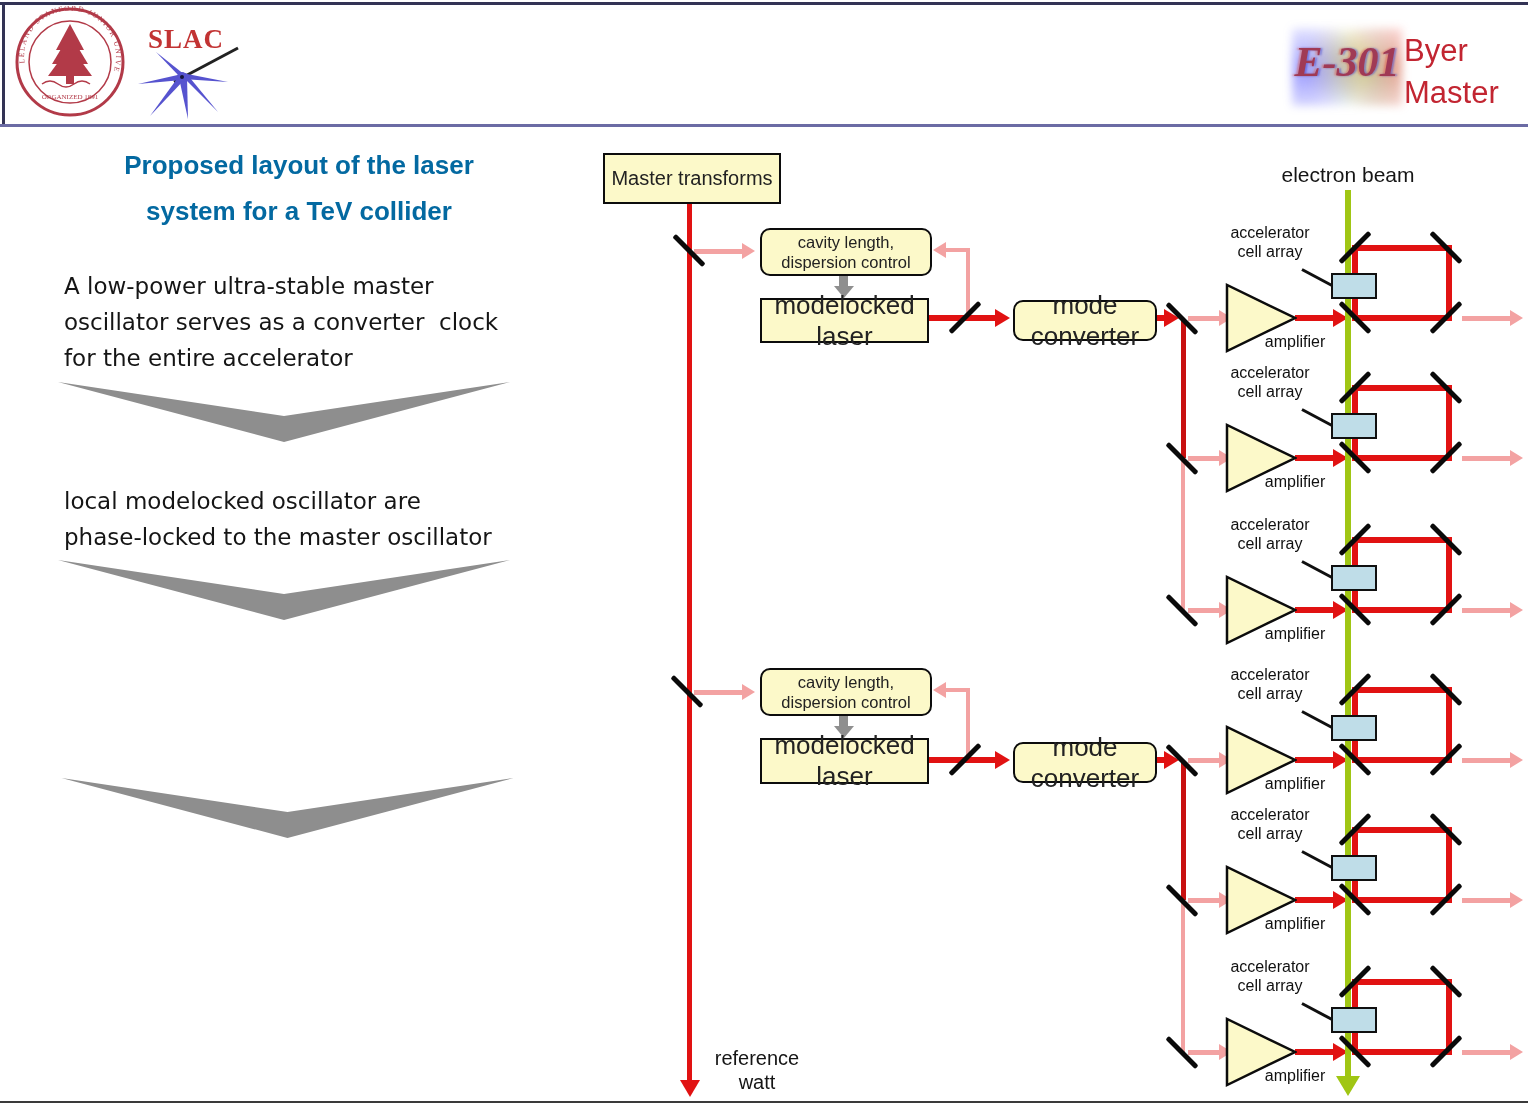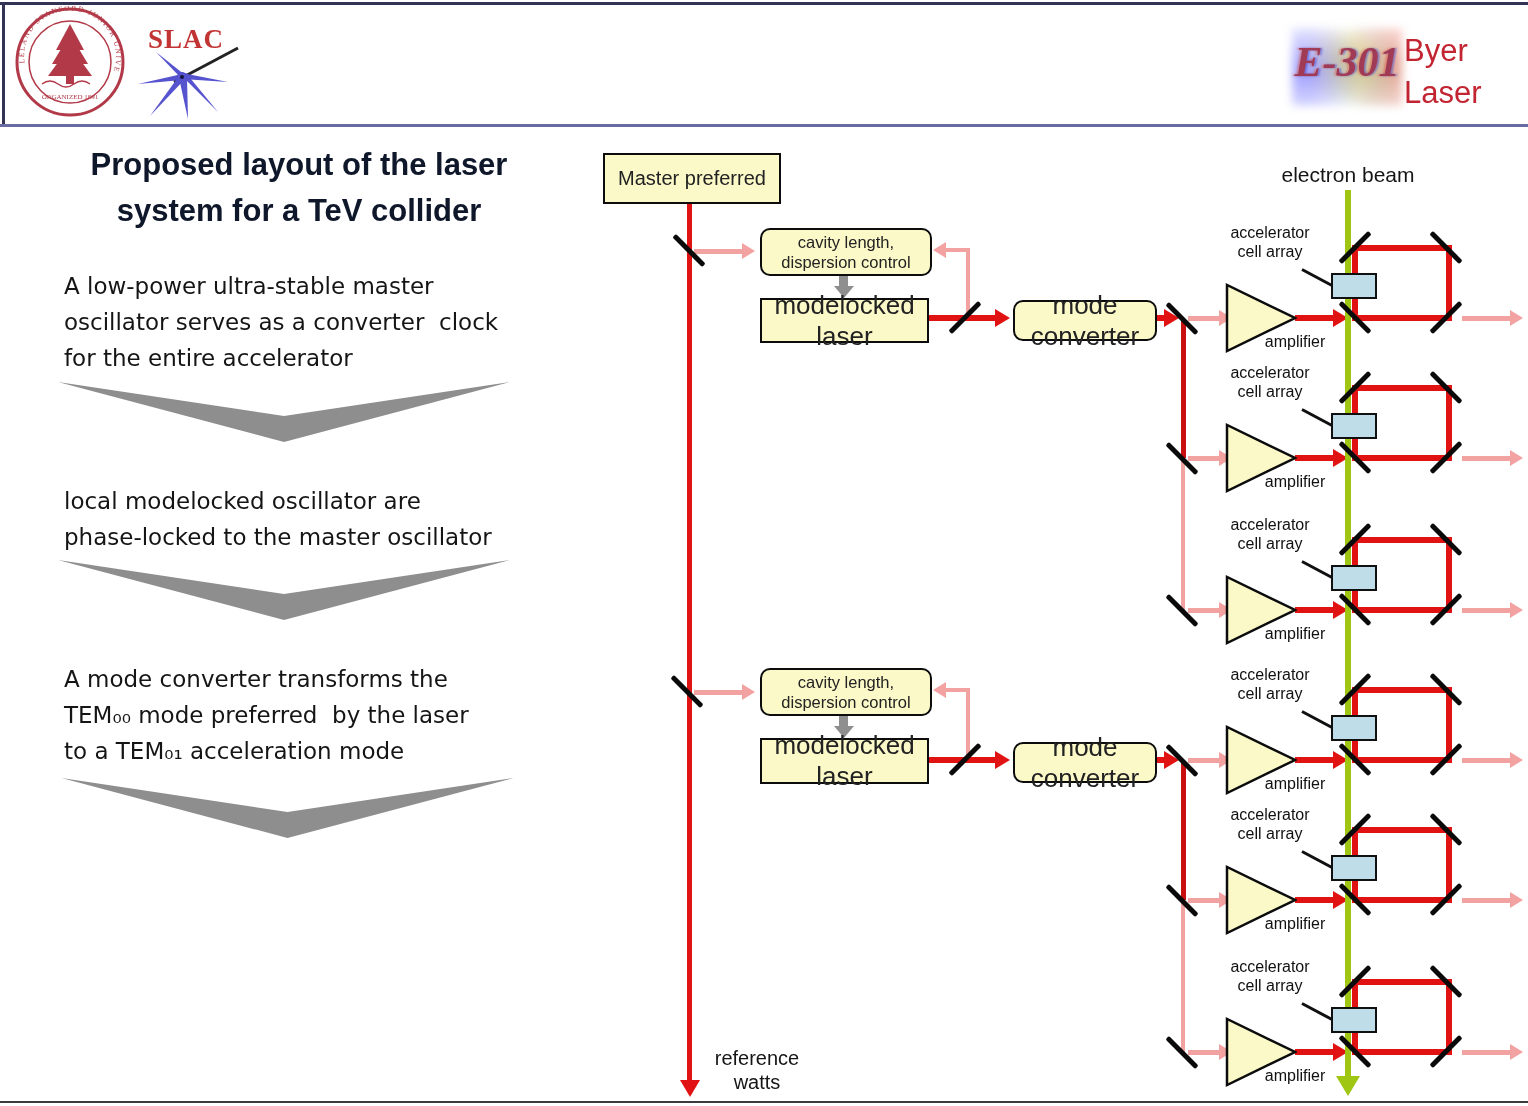--- a/index.html
+++ b/index.html
@@ -35,21 +35,21 @@
       radial-gradient(circle at 45% 45%, rgba(230,210,90,.55), transparent 55%),
       radial-gradient(circle at 70% 55%, rgba(120,200,120,.40), transparent 60%),
       radial-gradient(circle at 92% 50%, rgba(255,70,70,.55), transparent 55%);}
   .e163-text{position:relative;display:block;text-align:center;margin-top:10px;
     font-family:"Liberation Serif",serif;font-style:italic;font-weight:bold;font-size:42px;
     color:#a03a55;text-shadow:2px 0 2px rgba(70,70,200,.55),-2px 0 2px rgba(220,80,60,.45);}
   .byer{position:absolute;left:1404px;top:30px;font-size:31px;line-height:42px;
     color:#c22531;white-space:pre-line;font-weight:500;}
   
   .heading{position:absolute;left:16px;top:142px;width:566px;text-align:center;
-    font-size:31px;line-height:46px;font-weight:bold;color:#0f172a;white-space:pre-line;}
+    font-size:26px;line-height:46px;font-weight:bold;color:#0369a1;white-space:pre-line;}
   .para{position:absolute;left:64px;width:540px;font-family:"DejaVu Sans","Liberation Sans",sans-serif;
     font-size:23px;line-height:36px;color:#151515;white-space:pre-wrap;}
   .chevron{position:absolute;}
   
   .box,.rbox{position:absolute;background:var(--boxyellow);border:2px solid #0c0c0c;
     display:flex;align-items:center;justify-content:center;text-align:center;
     font-size:26px;color:#222;z-index:5;}
   .rbox{border-radius:10px;border-width:2.5px;}
   .box-2line{font-size:16.5px;line-height:20px;white-space:pre-line;}
   .bh{position:absolute;height:5px;z-index:2;}
@@ -120,52 +120,49 @@
     <circle cx="46" cy="31" r="5" fill="#5653cf"></circle>
     <circle cx="46" cy="31" r="2" fill="#16163a"></circle>
   </svg>
 
 
   <div class="e163">
     <div class="e163-bg"></div>
     <span class="e163-text">E-301</span>
   </div>
   <div class="byer">Byer
-Laser</div>
+Master</div>
 
   <div class="heading">Proposed layout of the laser
 system for a TeV collider</div>
 
   <div class="para" style="top:268px">A low-power ultra-stable master
 oscillator serves as a converter  clock
 for the entire accelerator</div>
   <svg class="chevron" style="left:58px;top:380px" width="452" height="64" viewBox="0 0 452 64">
     <polygon points="0,2 226,36 452,2 226,62" fill="#8e8e8e"></polygon>
   </svg>
 
   <div class="para" style="top:483px">local modelocked oscillator are
 phase-locked to the master oscillator</div>
   <svg class="chevron" style="left:58px;top:558px" width="452" height="64" viewBox="0 0 452 64">
     <polygon points="0,2 226,36 452,2 226,62" fill="#8e8e8e"></polygon>
   </svg>
 
-  <div class="para" style="top:661px">A mode converter transforms the
-TEM₀₀ mode preferred  by the laser
-to a TEM₀₁ acceleration mode</div>
   <svg class="chevron" style="left:60px;top:776px" width="455" height="64" viewBox="0 0 452 64">
     <polygon points="0,2 226,36 452,2 226,62" fill="#8e8e8e"></polygon>
   </svg>
 
 
-  <div class="box" style="left:603px;top:153px;width:174px;height:47px;font-size:20px">Master preferred</div>
+  <div class="box" style="left:603px;top:153px;width:174px;height:47px;font-size:20px">Master transforms</div>
 
   <div class="bv red" style="left:687px;top:200px;height:882px"></div>
   <div class="ah ah-d-red" style="left:680px;top:1080px"></div>
   <div class="beamlbl" style="left:702px;top:1046px;width:110px">reference
-watts</div>
+watt</div>
 
   <div class="mirror" style="left:668px;top:248px;transform:rotate(45deg)"></div>
   <div class="bh pinkb" style="left:694px;top:249px;width:48px"></div>
   <div class="ah ah-r-pink" style="left:742px;top:243px"></div>
 
   <div class="rbox box-2line" style="left:760px;top:228px;width:168px;height:44px">cavity length,
 dispersion control</div>
   <div class="grayshaft" style="left:839px;top:273px;height:14px"></div>
   <div class="ah ah-d-gray" style="left:834px;top:286px"></div>
   <div class="box" style="left:760px;top:298px;width:165px;height:41px">modelocked laser</div>

